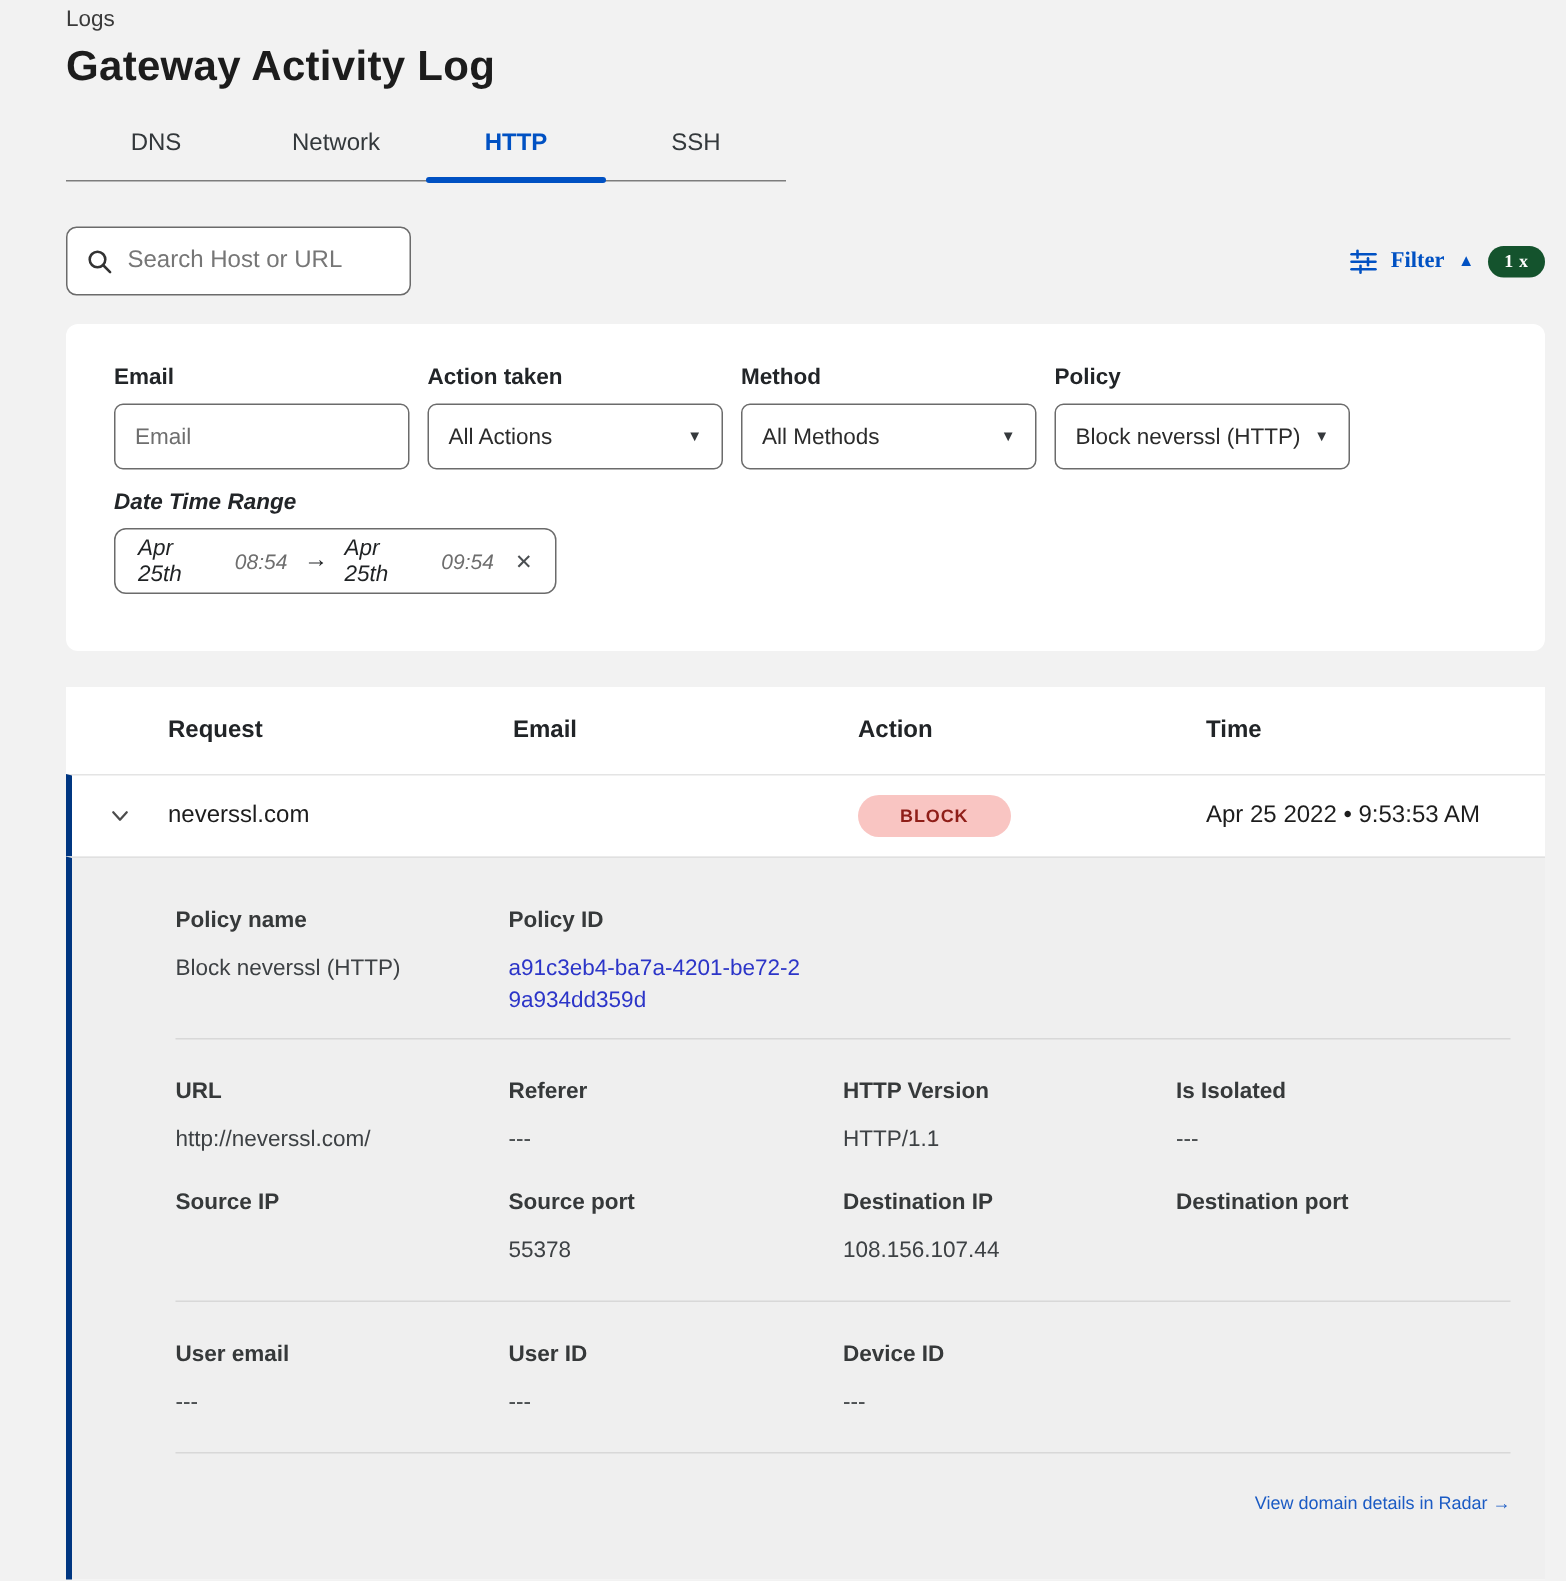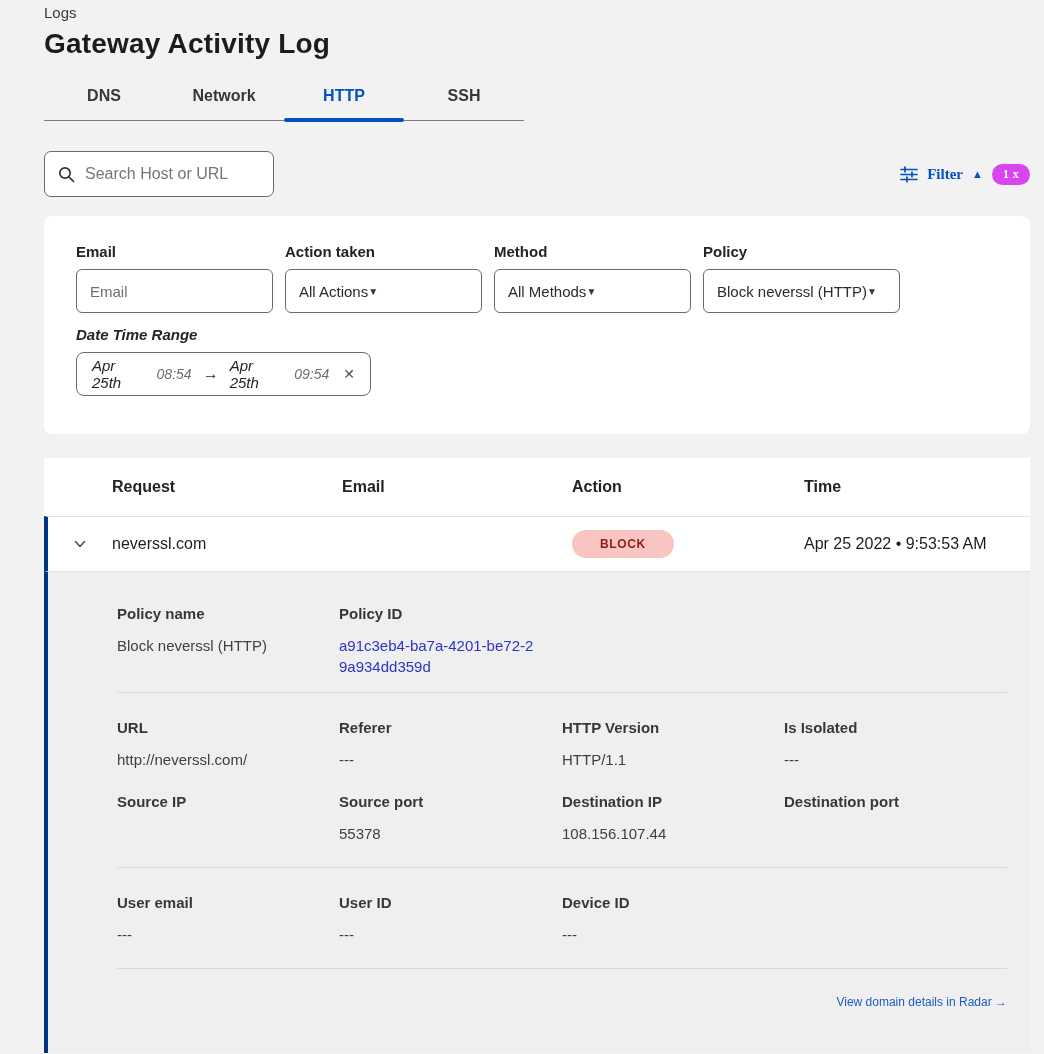--- a/index.html
+++ b/index.html
@@ -10,46 +10,46 @@
   }
   .px { padding-left:44px; }
   .content-w { width:986px; }
 
   
   .breadcrumb { padding-top:4px; font-size:15px; color:#3a3a3a; }
   .page-title { margin-top:7px; font-size:28px; font-weight:bold; color:#1c1c1c; letter-spacing:.2px; }
 
   
   .tabbar { margin-top:17px; width:480px; display:flex; position:relative; border-bottom:1px solid #7d7d7d; }
-  .tab { flex:0 0 120px; text-align:center; padding:10px 0 15px; font-size:16px; color:#33383b; cursor:pointer;font-weight:bold; }
+  .tab { flex:0 0 120px; text-align:center; padding:10px 0 15px; font-size:16px; color:#33383b; cursor:pointer; }
   .tab.active { color:#0051c3; font-weight:bold; }
   .tab-indicator { position:absolute; left:240px; bottom:-2px; width:120px; height:4px; background:#0051c3; border-radius:2px; }
 
   
   .search-row { margin-top:30px; display:flex; align-items:center; justify-content:space-between; }
   .search-box { width:230px; height:46px; background:#fff; border:1px solid #6b6b6b; border-radius:7px;
     display:flex; align-items:center; padding:0 13px; gap:10px; }
   .search-box input { border:none; outline:none; font-size:16px; width:100%; font-family:inherit; color:#1d1d1d; background:transparent; }
   .search-box input::placeholder { color:#767676; }
   .filter-cluster { display:flex; align-items:center; gap:9px;font-family:Liberation Serif, serif; }
   .filter-label { color:#0051c3; font-size:15px; font-weight:bold; }
   .caret-up { color:#0051c3; font-size:11px; }
-  .filter-pill { background:#d946ef; color:#fff; font-size:12px; font-weight:bold; border-radius:11px;
+  .filter-pill { background:#14532d; color:#fff; font-size:12px; font-weight:bold; border-radius:11px;
     padding:3px 11px; letter-spacing:.03em; }
 
   
   .filter-card { margin-top:19px; background:#fff; border-radius:8px; padding:27px 32px 34px; height:218px; }
   .fields-row { display:flex; gap:12px; }
   .field { width:197px; }
   .field-label { font-size:15px; font-weight:bold; color:#222528; margin-bottom:9px; }
   .text-input, .select { height:44px; width:100%; border:1px solid #6b6b6b; border-radius:6px; background:#fff;
     display:flex; align-items:center; padding:0 13px; font-size:15px; color:#2b2b2b; }
   .text-input input { border:none; outline:none; width:100%; font-size:15px; font-family:inherit; background:transparent; }
   .text-input input::placeholder { color:#6e6e6e; }
-  .select { cursor:pointer; }
+  .select { justify-content:space-between; cursor:pointer; }
   .caret-down { font-size:10px; color:#35393c; }
   .daterange-wrap { margin-top:13px;font-style:italic; }
   .daterange { width:295px; height:44px; border:1px solid #6b6b6b; border-radius:8px; background:#fff;
     display:flex; align-items:center; padding:0 15px; gap:11px; font-size:15px; }
   .dr-date { color:#1f2224; }
   .dr-time { color:#6e6e6e; font-size:14px; }
   .dr-arrow { color:#1f2224; font-size:16px; }
   .dr-close { color:#4b4f52; font-size:14px; margin-left:3px; cursor:pointer; }
 
   

